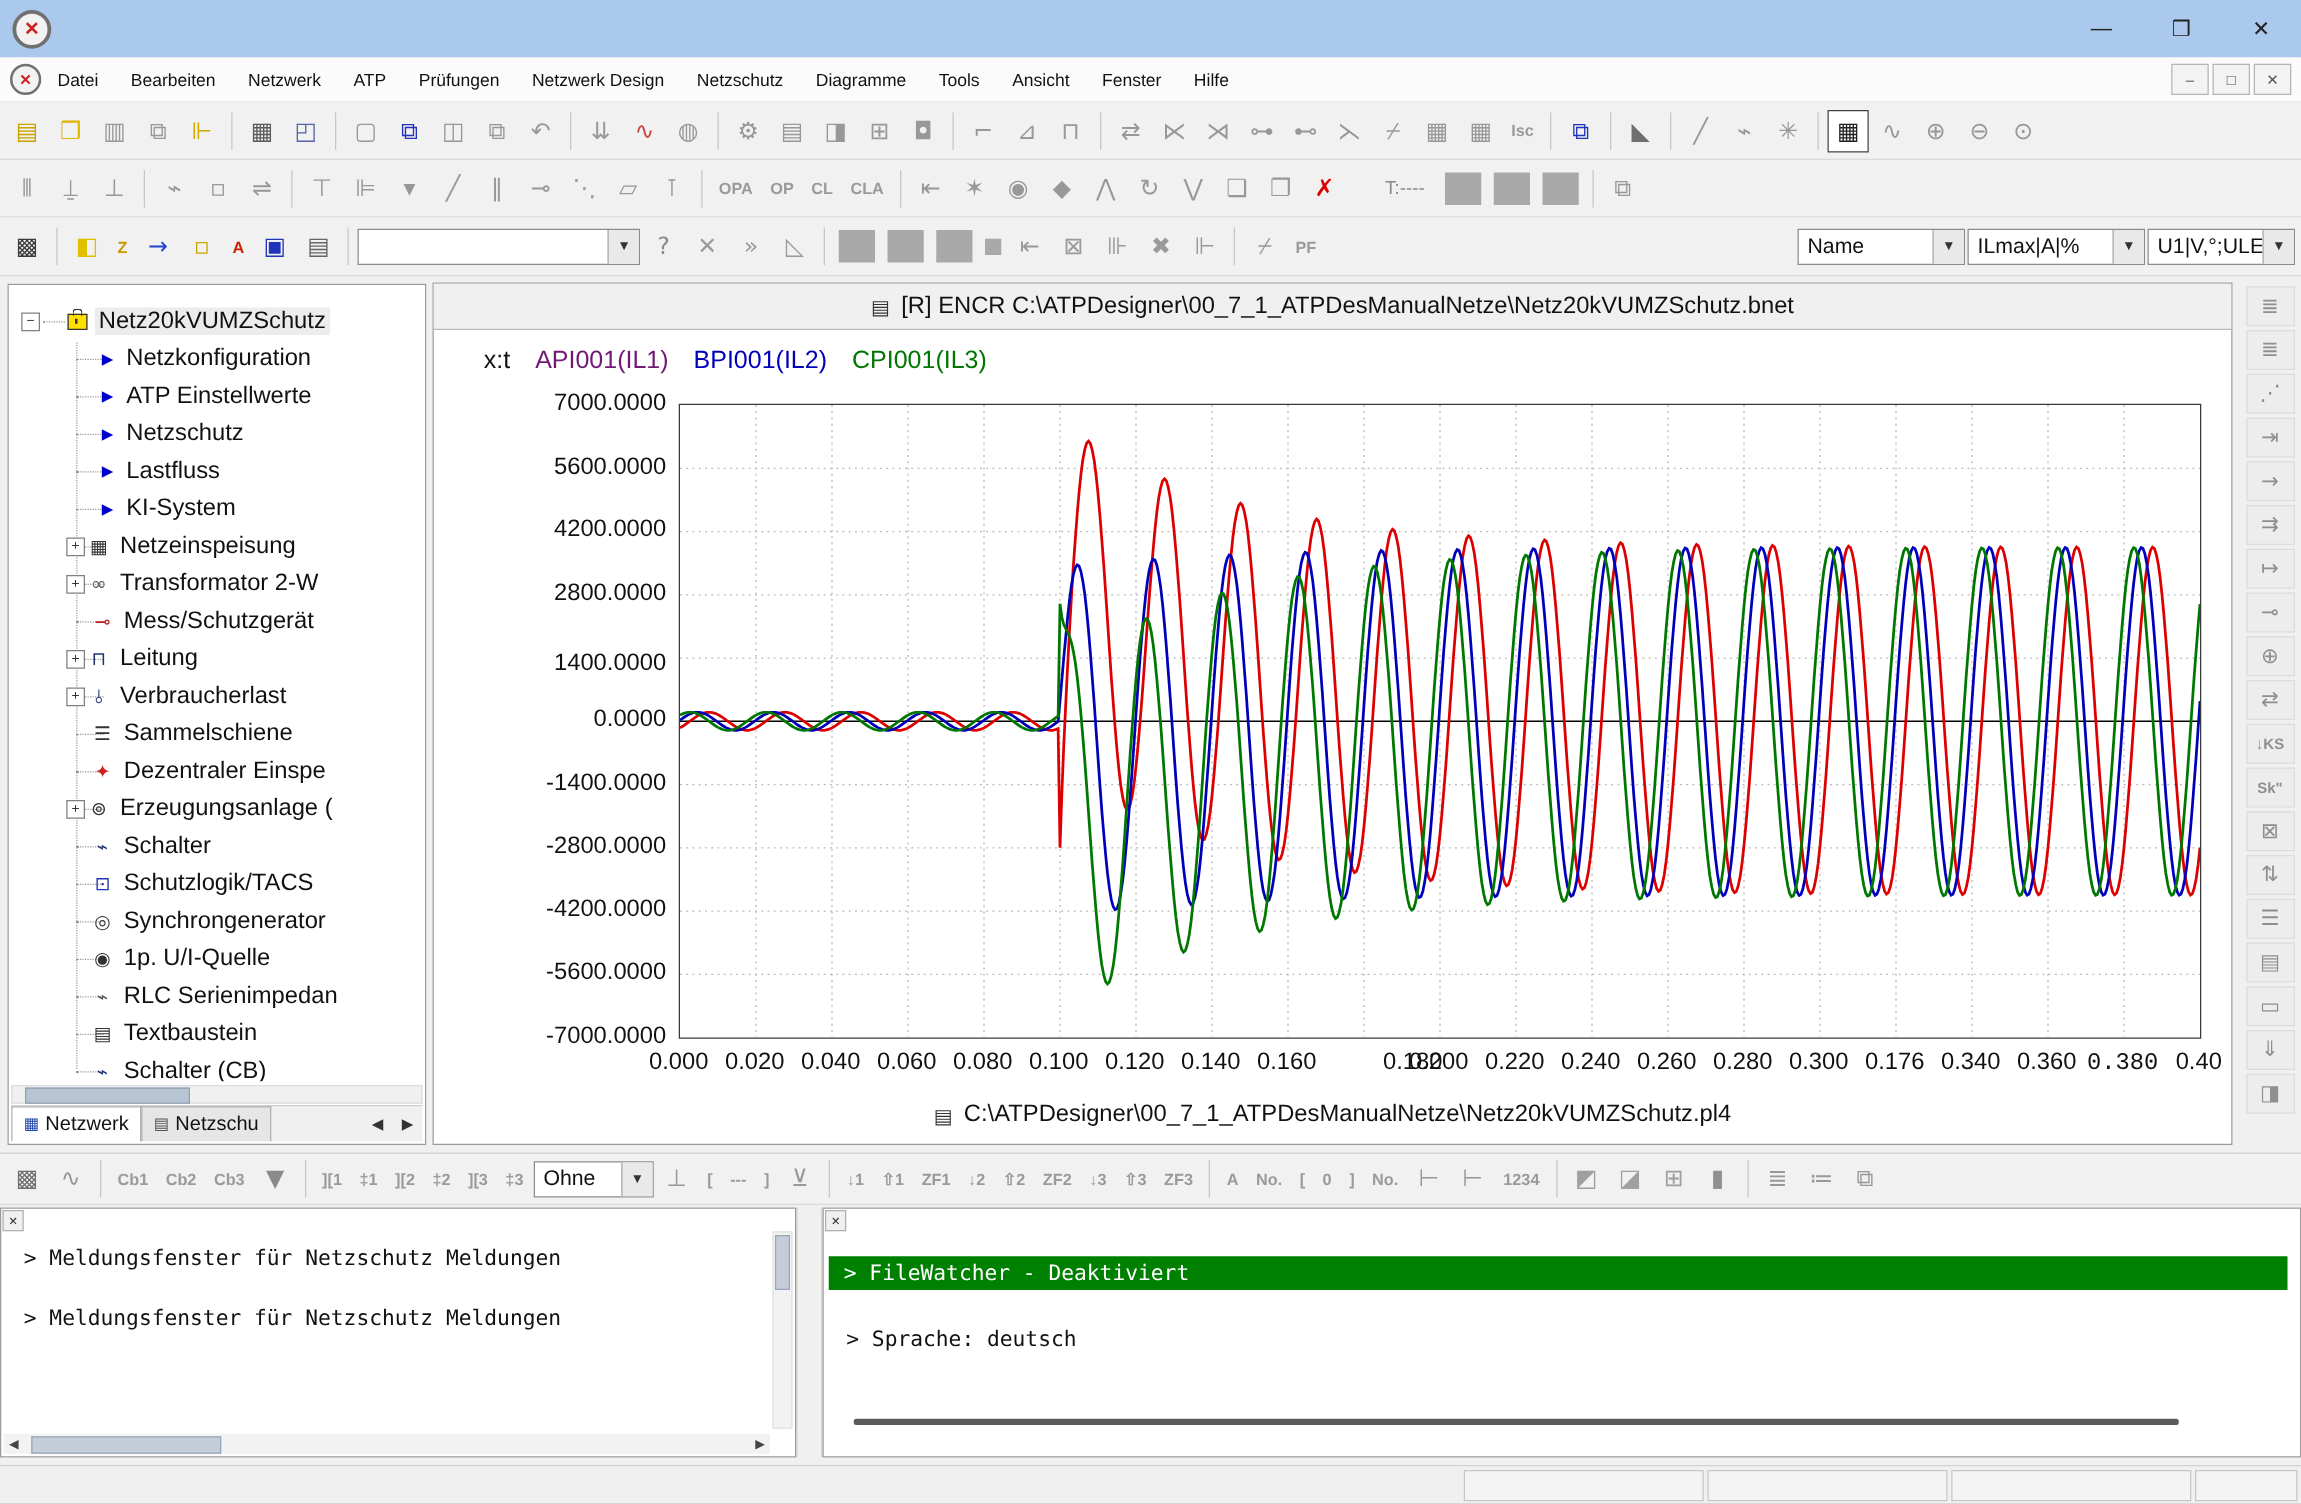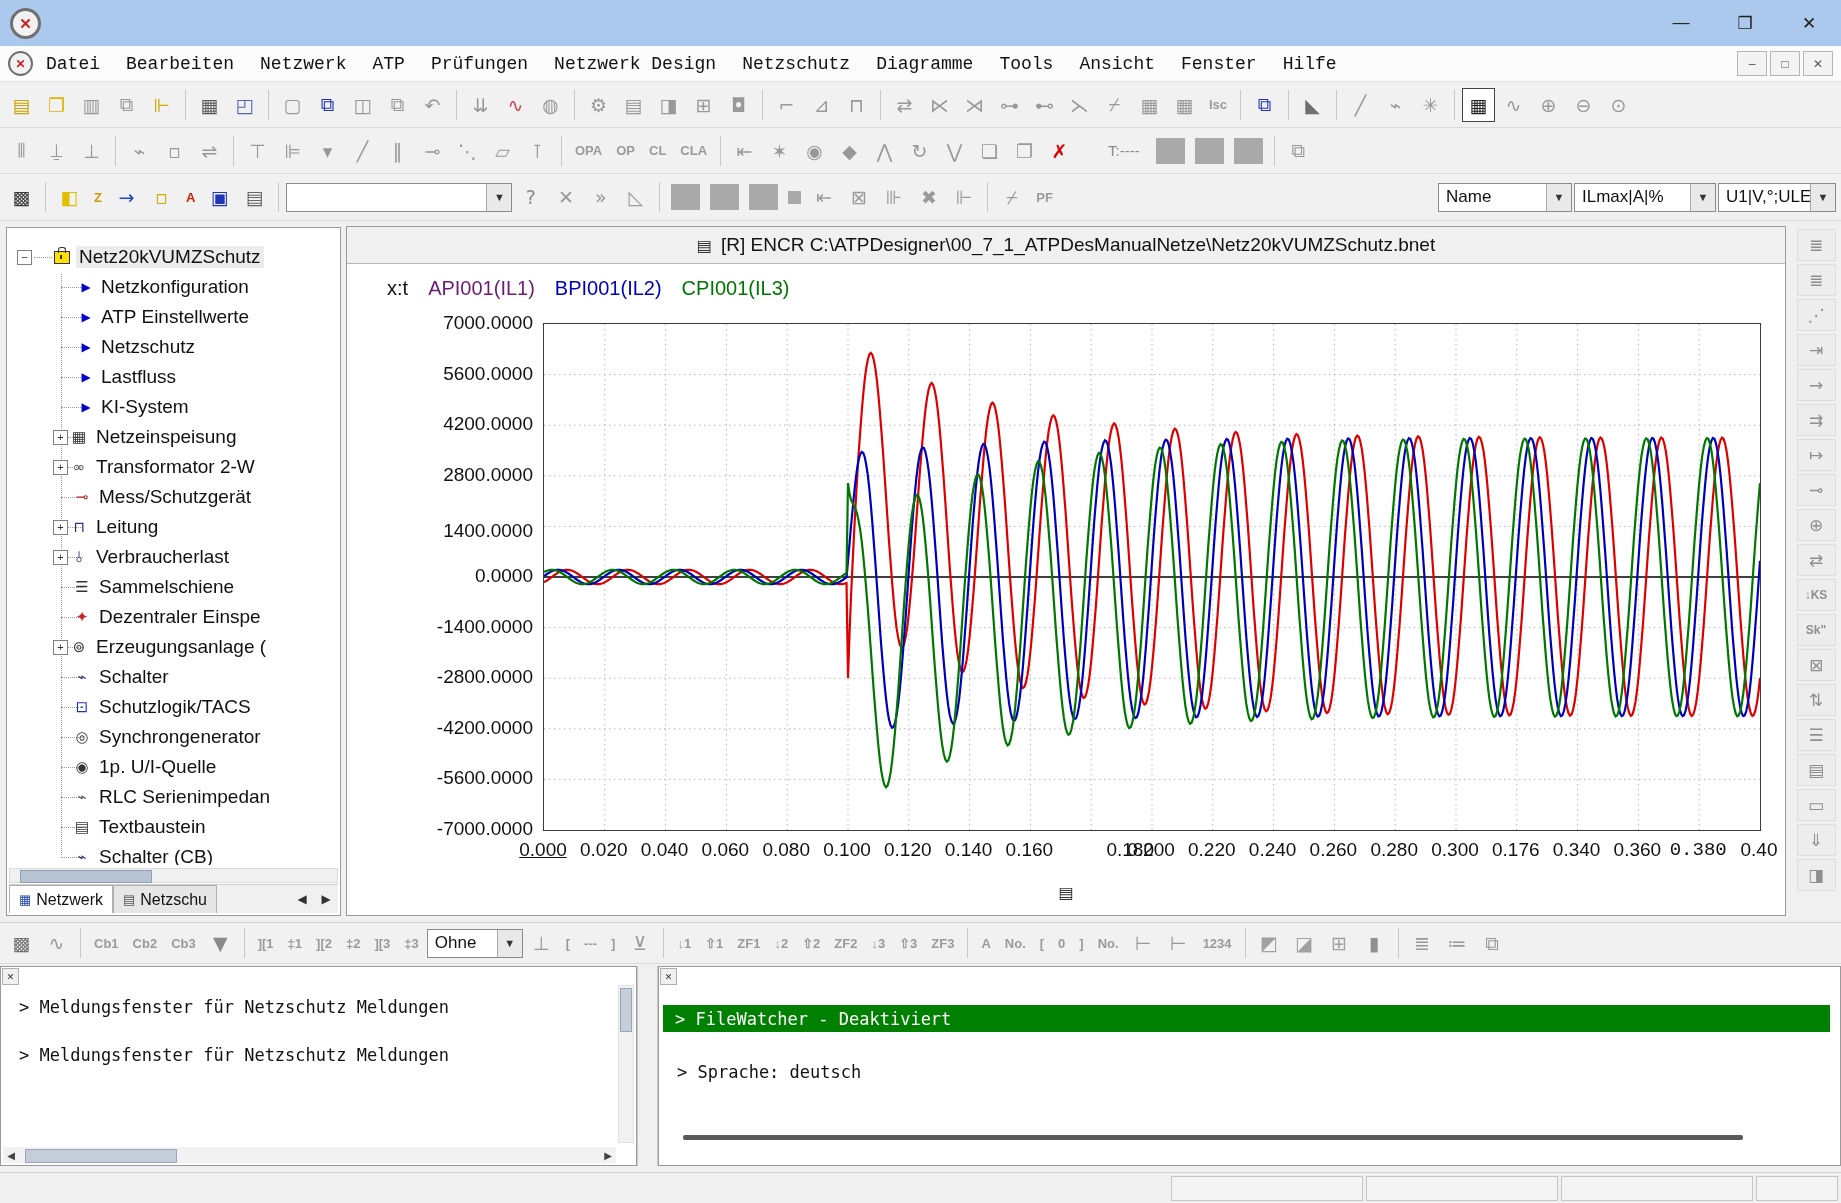--- a/index.html
+++ b/index.html
@@ -11,21 +11,21 @@
   .app-icon{width:25px;height:25px;border-radius:50%;background:#f2f2f2;border:3px solid #707070;
             display:flex;align-items:center;justify-content:center;flex:none;}
   .app-icon span{color:#cc2222;font-size:15px;font-weight:bold;line-height:1;}
   .title-text{margin-left:12px;font-size:20px;white-space:nowrap;}
   .win-controls{margin-left:auto;display:flex;height:100%;}
   .wbtn{width:64px;height:100%;display:flex;align-items:center;justify-content:center;
         font-size:17px;color:#222;}
   
   .menubar{position:absolute;left:0;top:46px;width:100%;height:36px;background:#fbfbfb;
            border-bottom:1px solid #e3e3e3;display:flex;align-items:center;padding-left:8px;box-sizing:border-box;}
-  .menu-item{padding:0 13px;font-size:18px;white-space:nowrap;font-family:Liberation Mono, monospace;}
+  .menu-item{padding:0 13px;font-size:14px;white-space:nowrap;}
   .mdi{margin-left:auto;margin-right:8px;display:flex;gap:3px;}
   .mdibtn{width:28px;height:23px;border:1px solid #b5b5b5;background:#f3f3f3;display:flex;
           align-items:center;justify-content:center;font-size:12px;color:#555;}
   
   .tbrow{position:absolute;left:0;width:100%;background:#f1f1f1;border-bottom:1px solid #dadada;
          display:flex;align-items:center;padding:0 5px;box-sizing:border-box;gap:2px;overflow:hidden;}
   #tb1{top:82px;height:46px;} #tb2{top:128px;height:46px;} #tb3{top:174px;height:47px;}
   #tbb{top:922px;height:42px;border-top:1px solid #cfcfcf;}
   .tbtn{width:31px;height:32px;flex:none;display:flex;align-items:center;justify-content:center;
         font-family:"DejaVu Sans",sans-serif;font-size:19px;border:1px solid transparent;}
@@ -648,21 +648,21 @@
         <div class="ylabel" style="top: 236.8px;">2800.0000</div>
         <div class="ylabel" style="top: 293px;">1400.0000</div>
         <div class="ylabel" style="top: 338px;">0.0000</div>
         <div class="ylabel" style="top: 388.6px;">-1400.0000</div>
         <div class="ylabel" style="top: 439.2px;">-2800.0000</div>
         <div class="ylabel" style="top: 489.8px;">-4200.0000</div>
         <div class="ylabel" style="top: 540.4px;">-5600.0000</div>
         <div class="ylabel" style="top: 591px;">-7000.0000</div>
       </div>
     <div id="xlabels">
-        <div class="xlabel" style="left: 196px; text-decoration: underline;">0.000</div>
+        <div class="xlabel" style="left: 196px;">0.000</div>
         <div class="xlabel" style="left: 256.8px;">0.020</div>
         <div class="xlabel" style="left: 317.6px;">0.040</div>
         <div class="xlabel" style="left: 378.4px;">0.060</div>
         <div class="xlabel" style="left: 439.2px;">0.080</div>
         <div class="xlabel" style="left: 500px;">0.100</div>
         <div class="xlabel" style="left: 560.8px;">0.120</div>
         <div class="xlabel" style="left: 621.6px;">0.140</div>
         <div class="xlabel" style="left: 682.4px;">0.160</div>
         <div class="xlabel" style="left: 743.2px; padding-left: 40px;">0.180</div>
         <div class="xlabel" style="left: 804px;">0.200</div>
@@ -672,20 +672,21 @@
         <div class="xlabel" style="left: 1047.2px;">0.280</div>
         <div class="xlabel" style="left: 1108px;">0.300</div>
         <div class="xlabel" style="left: 1168.8px;">0.176</div>
         <div class="xlabel" style="left: 1229.6px;">0.340</div>
         <div class="xlabel" style="left: 1290.4px;">0.360</div>
         <div class="xlabel" style="left: 1351.2px; font-family: Liberation Mono, monospace;">0.380</div>
         <div class="xlabel" style="left: 1412px;">0.40</div>
       </div>
     <div class="chart-footer">
       <span class="dicon">▤</span>
+      <span>C:\ATPDesigner\00_7_1_ATPDesManualNetze\Netz20kVUMZSchutz.pl4</span>
     </div>
   </div>
 
   <div class="right-tools" id="right-tools">
       <div class="rbtn">≣</div>
       <div class="rbtn">≣</div>
       <div class="rbtn">⋰</div>
       <div class="rbtn">⇥</div>
       <div class="rbtn">→</div>
       <div class="rbtn">⇉</div>

